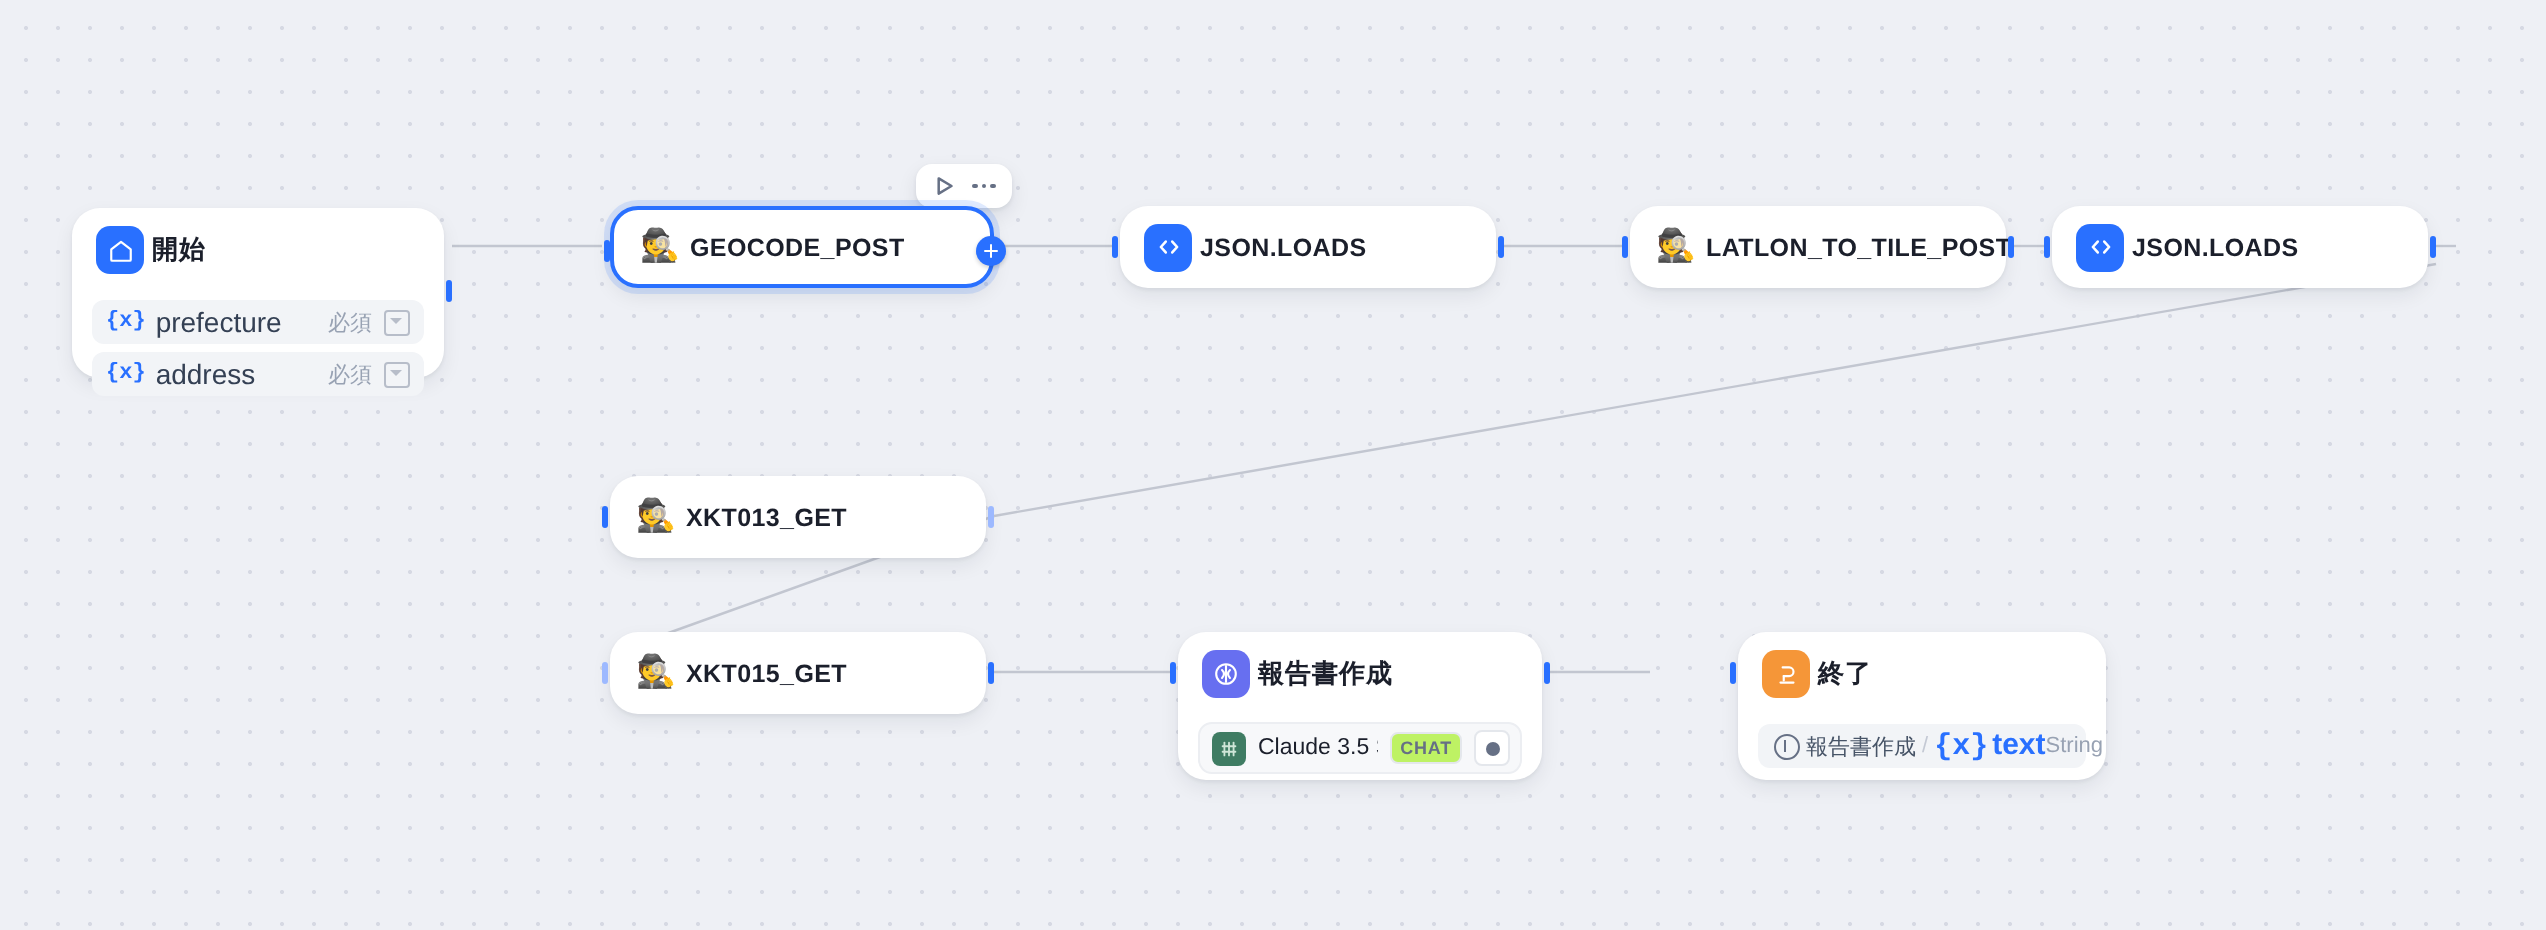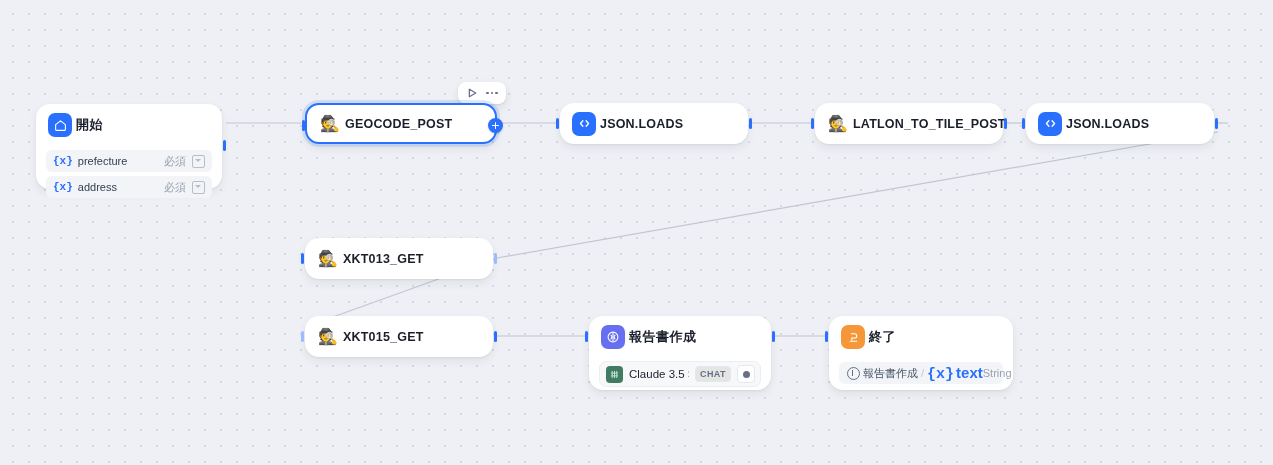--- a/index.html
+++ b/index.html
@@ -110,21 +110,21 @@
     box-sizing: border-box;
   }
   .var-x {
     color: #2970ff;
     font-size: 11px;
     font-weight: bold;
     font-family: "Liberation Mono", monospace;
     margin-right: 5px;
   }
   .var-name {
-    font-size: 11px;
+    font-size: 14px;
     color: #344054;
     flex: 1 1 auto;
     white-space: nowrap;
     overflow: hidden;
   }
   .var-req {
     font-size: 11px;
     color: #98a2b3;
     margin-right: 6px;
     white-space: nowrap;
@@ -227,21 +227,21 @@
     color: #1b1f2b;
     flex: 1 1 auto;
     white-space: nowrap;
     overflow: hidden;
   }
   .tag-chat {
     font-size: 9px;
     font-weight: bold;
     letter-spacing: .4px;
     color: #667085;
-    background: #e5e5e5;
+    background: #bef264;
     border: 1px solid #e4e7ec;
     border-radius: 4px;
     padding: 2px 4px;
     flex: 0 0 auto;
   }
   .dot-btn {
     width: 16px; height: 16px;
     border-radius: 4px;
     background: #ffffff;
     border: 1px solid #e4e7ec;
@@ -452,21 +452,21 @@
         <span class="tag-chat">CHAT</span>
         <span class="dot-btn">
           <span class="gear"></span>
         </span>
       </div>
     </div>
     <span class="handle" style="left:-4px; top:15px;"></span>
     <span class="handle" style="left:183px; top:15px;"></span>
   </div>
 
-  <div class="node" style="left:829px; top:316px; width:184px; height:74px;">
+  <div class="node" style="left:869px; top:316px; width:184px; height:74px;">
     <div class="node-head">
       <span class="chip orange">
         <svg width="13" height="13" viewBox="0 0 24 24" fill="none" stroke="#fff" stroke-width="2" stroke-linecap="round" stroke-linejoin="round">
           <path d="M8 5 h6 a4 4 0 0 1 0 8 H9"></path>
           <path d="M6 19 h12"></path>
           <path d="M9 13 v4"></path>
         </svg>
       </span>
       <span class="node-title jp">終了</span>
     </div>

